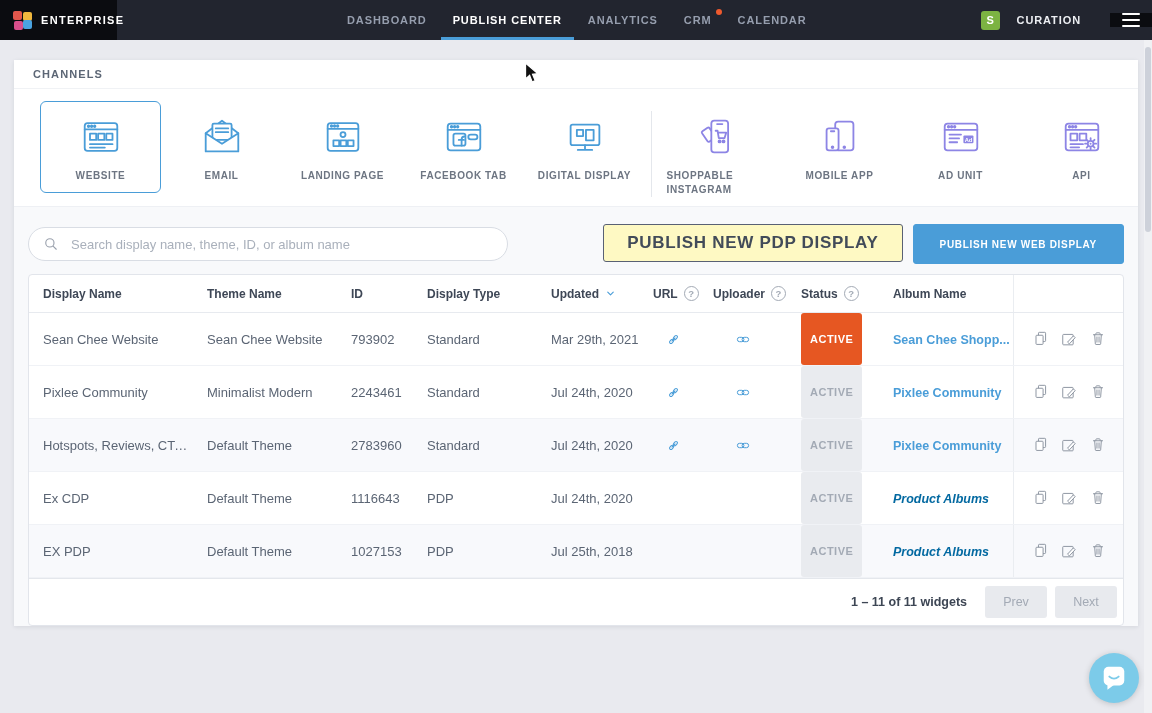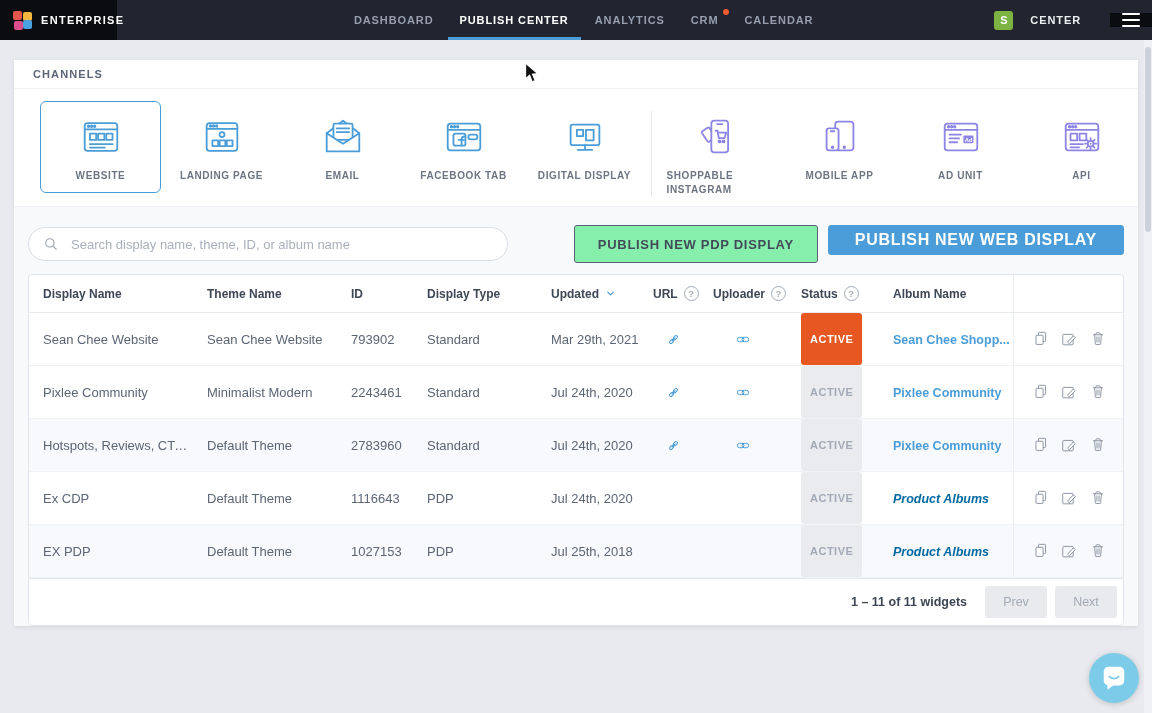--- a/index.html
+++ b/index.html
@@ -48,24 +48,24 @@
   
   .lower{flex:1;background:#f8f9fb;border-top:1px solid #eef0f4;padding:0 14px;box-sizing:border-box;
          display:flex;flex-direction:column}
   .toolbar{display:flex;align-items:center;justify-content:space-between;margin:18px 0 11px;height:38px}
   .search{position:relative;width:480px;height:34px}
   .search input{width:100%;height:100%;box-sizing:border-box;border:1px solid #d9dde4;border-radius:17px;
                 padding:0 16px 0 42px;font-size:13px;color:#4a5462;background:#fff;outline:none;font-family:inherit}
   .search input::placeholder{color:#a9b0bb}
   .sicon{position:absolute;left:14px;top:8px;color:#9aa1ad}
   .tb-btns{display:flex;gap:10px}
-  .btn-outline{height:38px;padding:0 23px;background:#86efac;border:1px solid #596174;border-radius:3px;font-size:13px;
+  .btn-outline{height:38px;padding:0 23px;background:#fef9c3;border:1px solid #596174;border-radius:3px;font-size:17px;
                font-weight:bold;letter-spacing:.7px;color:#424b59;cursor:pointer;font-family:inherit}
-  .btn-primary{height:30px;padding:0 26px;background:var(--accent);border:1px solid var(--accent);border-radius:3px;
-               font-size:16px;font-weight:bold;letter-spacing:.7px;color:#fff;cursor:pointer;font-family:inherit}
+  .btn-primary{height:40px;padding:0 26px;background:var(--accent);border:1px solid var(--accent);border-radius:3px;
+               font-size:10px;font-weight:bold;letter-spacing:.7px;color:#fff;cursor:pointer;font-family:inherit}
   
   .card{background:#fff;border:1px solid #e2e5eb;border-radius:4px;overflow:hidden}
   table{width:100%;border-collapse:collapse;table-layout:fixed}
   thead th{height:37px;text-align:center;font-size:12px;font-weight:bold;color:#3e4756;border-bottom:1px solid #e7eaef;
            padding:0 0 0 14px;vertical-align:middle}
   th .th-inner{display:flex;align-items:center;gap:6px}
   th.th-url{padding-left:6px}
   tbody td{height:48px;font-size:13px;color:#5b6574;border-bottom:1px solid #f0f2f6;padding:0 0 0 14px;vertical-align:middle;
            white-space:nowrap;overflow:hidden;text-overflow:ellipsis}
   tbody tr:nth-child(3) td,tbody tr:nth-child(5) td{background:#f8f9fc}
@@ -281,21 +281,21 @@
     <span>CRM</span>
     <i class="dot"></i>
   </a>
       <a class="nav-item">
     <span>CALENDAR</span>
 
   </a>
     </div>
   <div class="nav-right">
     <span class="badge">S</span>
-    <span class="support">CENTER</span>
+    <span class="support">CURATION</span>
     <div class="burger">
         <i></i>
         <i></i>
         <i></i>
       </div>
   </div>
 </nav>
 
 <div class="wrap">
   <div class="channels-head">
@@ -306,32 +306,32 @@
     <span class="chan-icon">
       <svg width="46" height="46" viewBox="0 0 48 48">
             <use href="#sym-website"></use>
           </svg>
     </span>
     <span class="chan-label">WEBSITE</span>
   </div>
       <div class="chan blue">
     <span class="chan-icon">
       <svg width="46" height="46" viewBox="0 0 48 48">
+            <use href="#sym-email"></use>
+          </svg>
+    </span>
+    <span class="chan-label">EMAIL</span>
+  </div>
+      <div class="chan blue">
+    <span class="chan-icon">
+      <svg width="46" height="46" viewBox="0 0 48 48">
             <use href="#sym-landing"></use>
           </svg>
     </span>
     <span class="chan-label">LANDING PAGE</span>
-  </div>
-      <div class="chan blue">
-    <span class="chan-icon">
-      <svg width="46" height="46" viewBox="0 0 48 48">
-            <use href="#sym-email"></use>
-          </svg>
-    </span>
-    <span class="chan-label">EMAIL</span>
   </div>
       <div class="chan blue">
     <span class="chan-icon">
       <svg width="46" height="46" viewBox="0 0 48 48">
             <use href="#sym-facebook"></use>
           </svg>
     </span>
     <span class="chan-label">FACEBOOK TAB</span>
   </div>
       <div class="chan blue">

